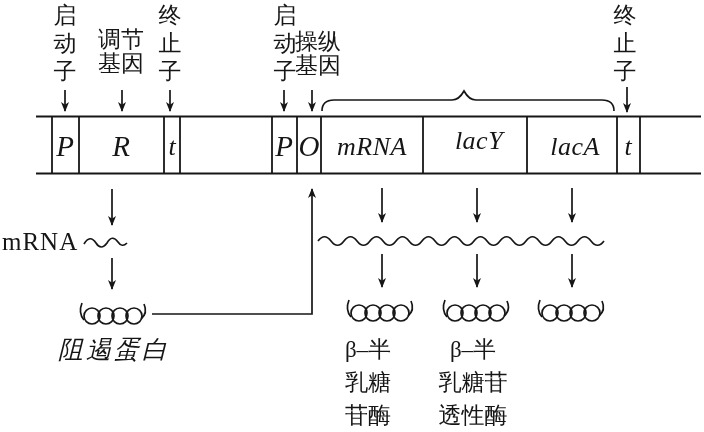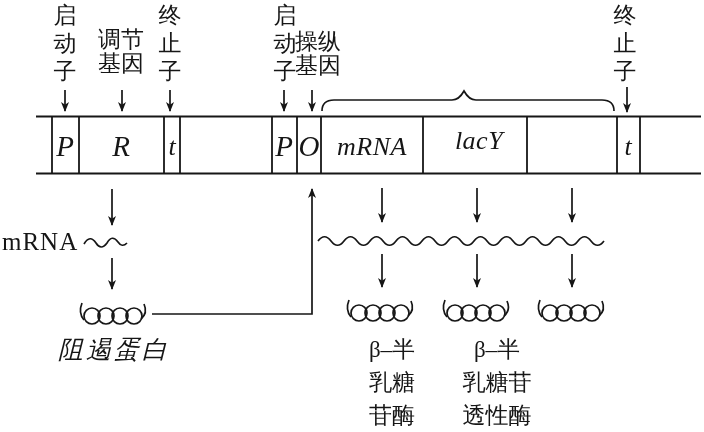--- a/index.html
+++ b/index.html
@@ -16,21 +16,21 @@
   .struct{font-size:24px;letter-spacing:3px;line-height:26px;}
   .seg{
     position:absolute;transform:translate(-50%,-50%);
     font-style:italic;font-size:29px;line-height:1;
   }
   .seg.tsmall{font-size:26px;}
   .seg.lac{font-size:26px;letter-spacing:0.5px;}
   .mrna{position:absolute;left:2px;top:229px;font-size:25px;line-height:1;letter-spacing:1px;}
   .prod{position:absolute;transform:translateX(-50%);text-align:center;white-space:pre-line;}
   .repressor{left:114px;top:337px;font-size:25px;letter-spacing:3px;line-height:1;font-style:italic;}
-  .enz{top:333px;font-size:23px;line-height:33px;margin-left:24px;}
+  .enz{top:333px;font-size:23px;line-height:33px;}
 </style>
 </head>
 <body>
 
 <div class="canvas">
 
   <svg class="gfx" width="704" height="432" viewBox="0 0 704 432">
     <defs>
       <marker id="ah" viewBox="0 0 10 10" refX="9" refY="5" markerUnits="userSpaceOnUse" markerWidth="13" markerHeight="10" orient="auto">
         <path d="M0,1 L10,5 L0,9 L2.8,5 Z" fill="#161616" stroke="none"></path>
@@ -116,20 +116,21 @@
 止
 子</div>
 
   <div class="seg" style="left:65px;top:146px">P</div>
   <div class="seg" style="left:121px;top:146px">R</div>
   <div class="seg tsmall" style="left:172px;top:147px">t</div>
   <div class="seg" style="left:284px;top:146px">P</div>
   <div class="seg" style="left:309px;top:146px">O</div>
   <div class="seg lac" style="left:372px;top:147px">mRNA</div>
   <div class="seg lac" style="left:479px;top:141px">lacY</div>
+  <div class="seg lac" style="left:575px;top:147px">lacA</div>
   <div class="seg tsmall" style="left:628px;top:147px">t</div>
 
   <div class="mrna">mRNA</div>
   <div class="prod repressor">阻遏蛋白</div>
   <div class="prod enz" style="left:368px">β–半
 乳糖
 苷酶</div>
   <div class="prod enz" style="left:473px">β–半
 乳糖苷
 透性酶</div>

